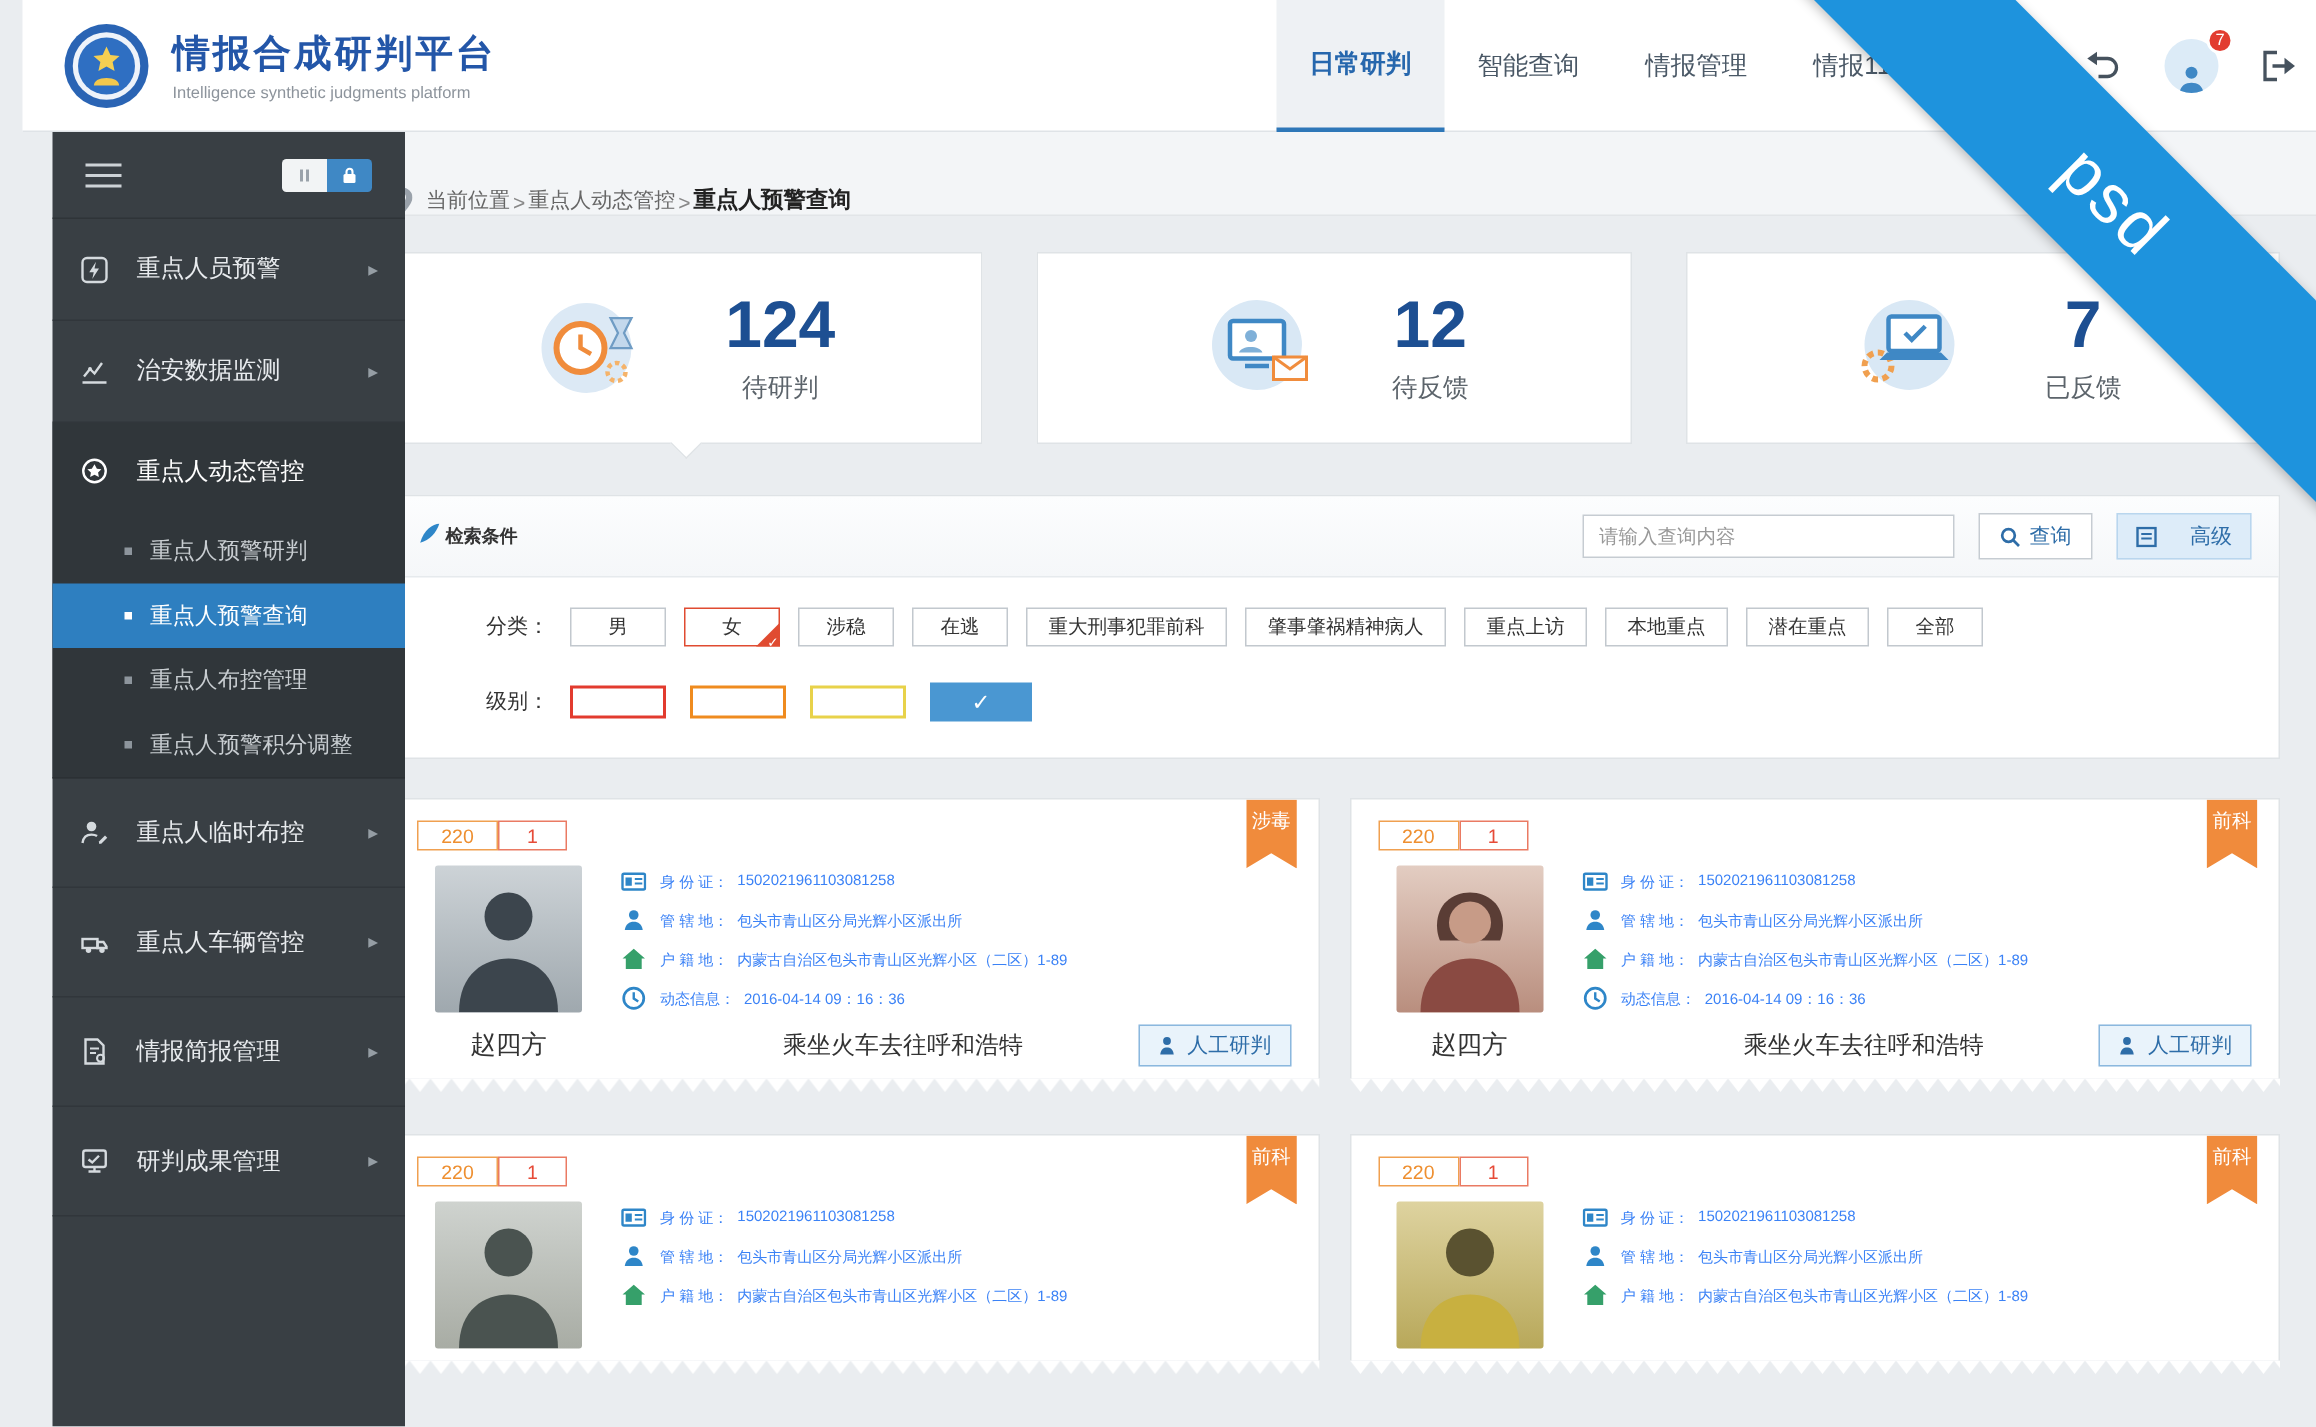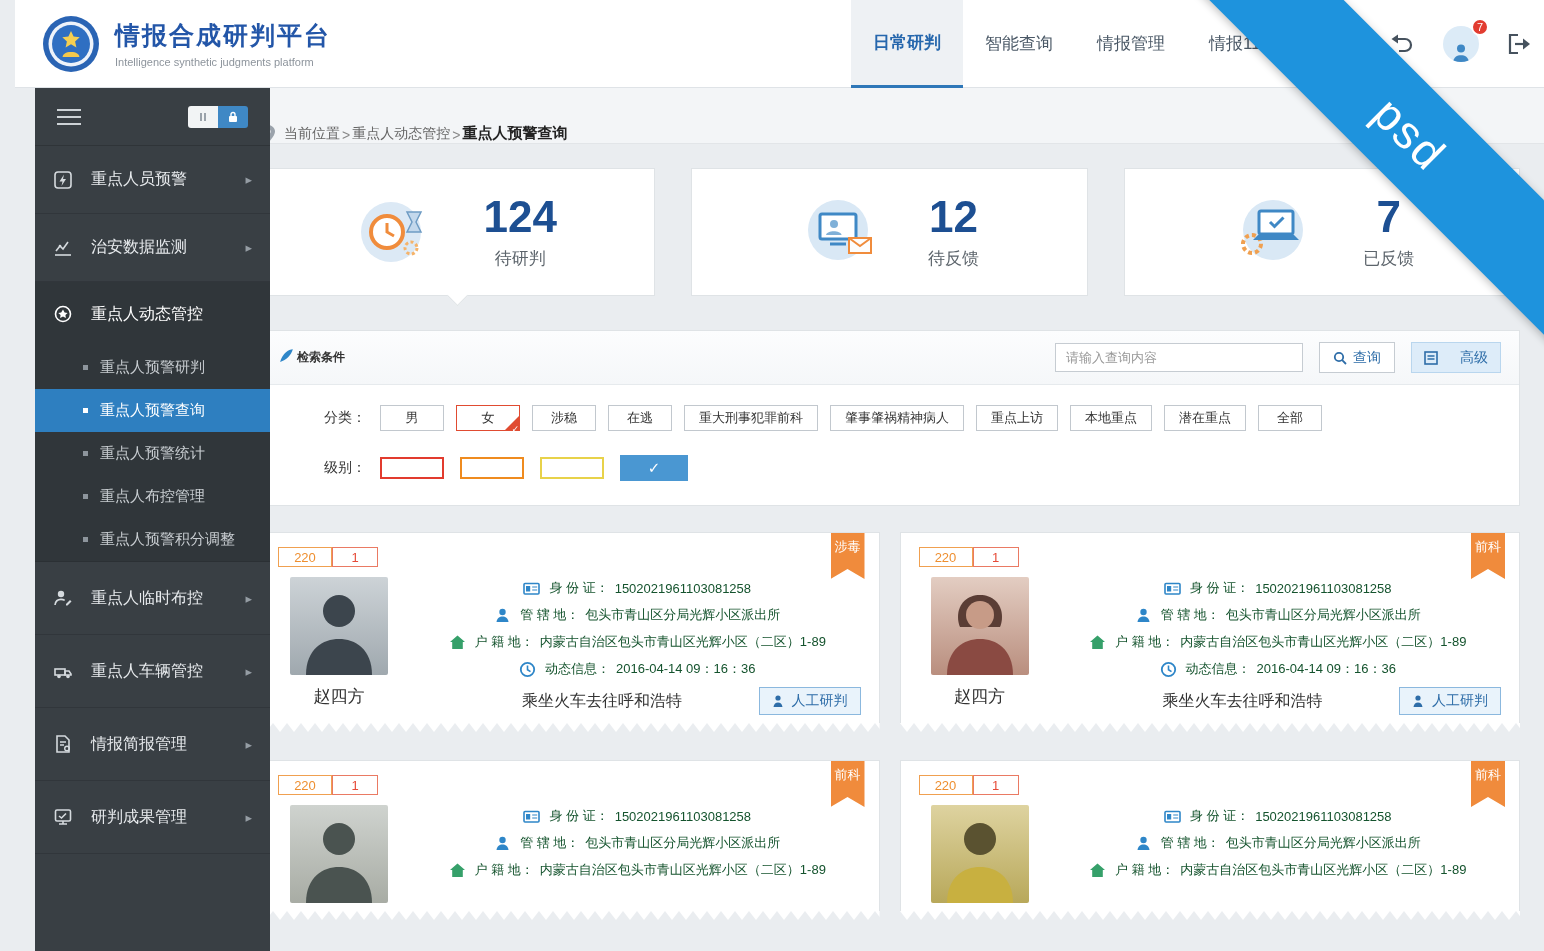--- a/index.html
+++ b/index.html
@@ -181,21 +181,21 @@
   .badge.red { color:#e64b38; border-color:#ea7a63; min-width:46px; }
   .pc-main { display:flex; }
   .pc-left { width:122px; flex:none; text-align:center; }
   .photo { width:98px; height:98px; margin:0 auto; border-radius:2px; overflow:hidden; }
   .photo.p1 { background:linear-gradient(#cdd3d7,#9fa8ae); }
   .photo.p2 { background:linear-gradient(#e3cdc2,#b98e7e); }
   .photo.p3 { background:linear-gradient(#cfd3cf,#a8aca4); }
   .photo.p4 { background:linear-gradient(#ded3a0,#b8a85a); }
   .person-name { margin-top:10px; font-size:17px; color:#333; }
   .pc-rows { flex:1; padding-left:14px; padding-top:2px; }
-  .pc-row { display:flex; align-items:center; margin-bottom:9px; font-size:13px; color:#14532d;justify-content:center; }
+  .pc-row { display:flex; align-items:center; margin-bottom:9px; font-size:10px; color:#3b82f6; }
   .pc-row .ric { width:17px; height:17px; flex:none; margin-right:9px; display:flex; }
   .pc-row .lab { flex:none; margin-right:6px; white-space:pre; }
   .pc-row .val { white-space:nowrap; }
   .dyn-line2 { display:flex; align-items:center; justify-content:space-between; margin-left:108px; margin-top:2px; }
   .manual-btn {
     height:28px; padding:0 12px; background:#e9f3fb; border:1px solid #8bb8de;
     color:#2e6da8; font-size:14px;
   }
   .zigzag { display:block; }
 </style>
@@ -318,24 +318,20 @@
           </span>
           <span>重点人动态管控</span>
         </div>
         <div class="sub-item">
           <span class="bullet"></span>
           <span>重点人预警研判</span>
         </div>
         <div class="sub-item active">
           <span class="bullet"></span>
           <span>重点人预警查询</span>
-        </div>
-        <div class="sub-item">
-          <span class="bullet"></span>
-          <span>重点人预警统计</span>
         </div>
         <div class="sub-item">
           <span class="bullet"></span>
           <span>重点人布控管理</span>
         </div>
         <div class="sub-item">
           <span class="bullet"></span>
           <span>重点人预警积分调整</span>
         </div>
       </div>

